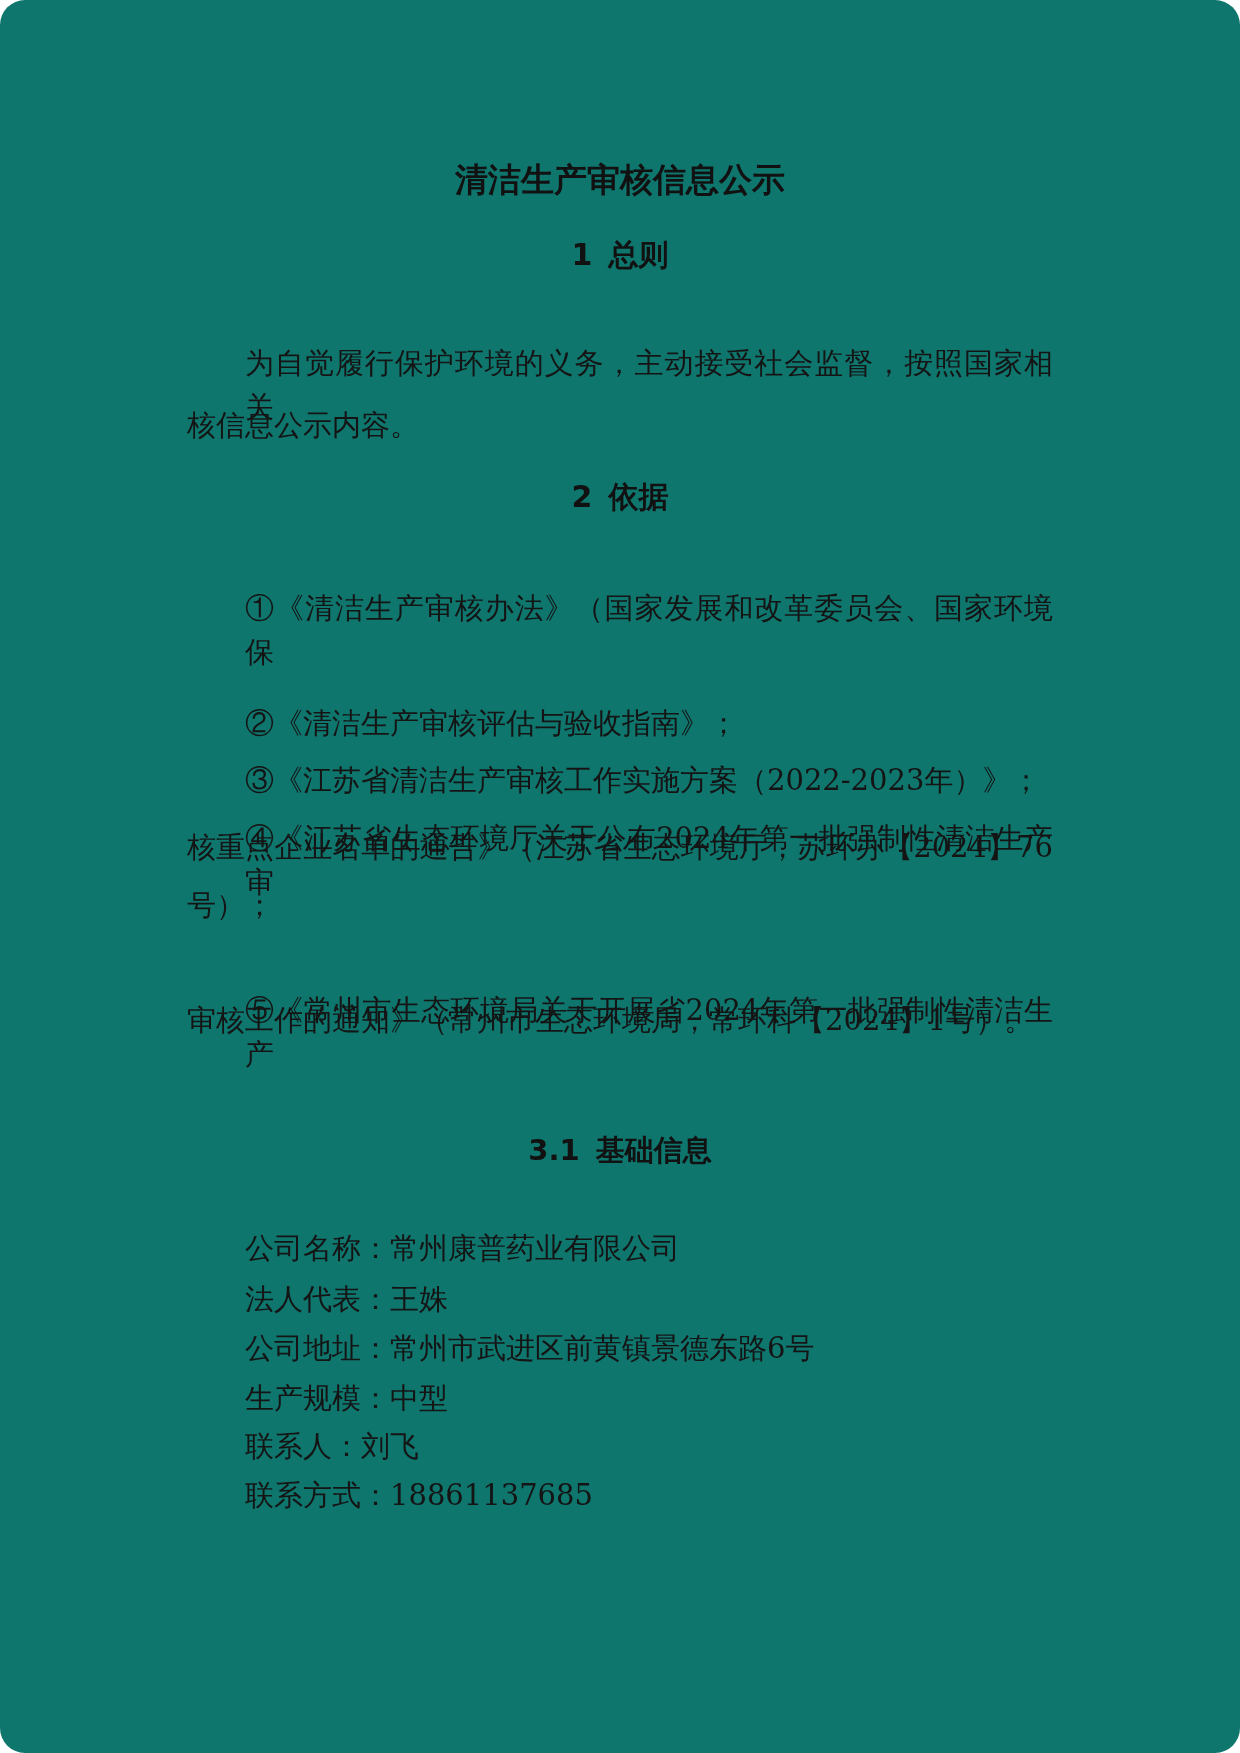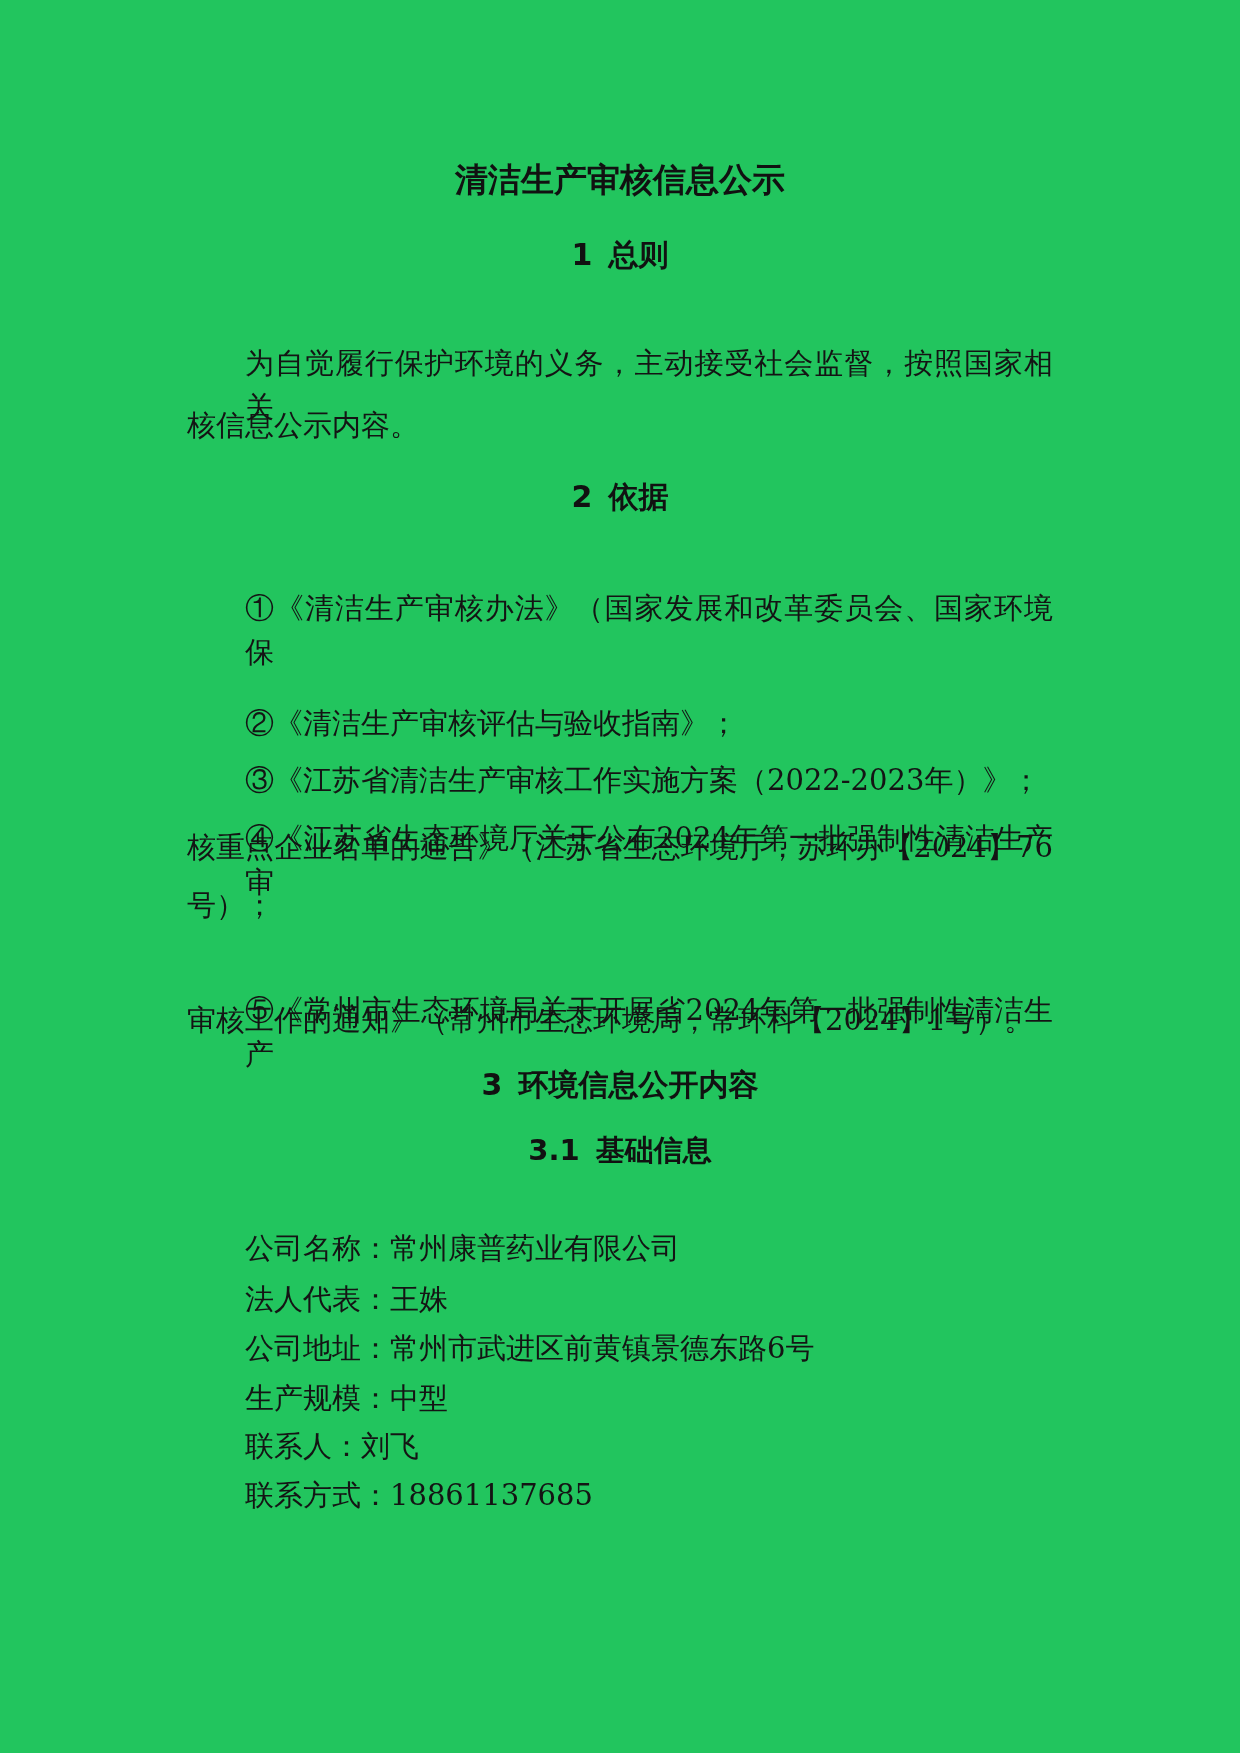--- a/index.html
+++ b/index.html
@@ -4,24 +4,25 @@
 <style>
   html, body {
     margin: 0;
     padding: 0;
     background: #ffffff;
   }
   .page {
     position: relative;
     width: 1240px;
     height: 1753px;
-    background: #22c55e;
+    background: #0f766e;
     overflow: hidden;
     font-family: "DejaVu Serif", "Liberation Serif", serif;
     color: #141414;
+    border-radius: 25px;
   }
   .line {
     position: absolute;
     left: 187px;
     width: 866px;
     height: 44px;
     line-height: 44px;
     font-size: 29px;
     white-space: nowrap;
   }
@@ -76,23 +77,20 @@
 
   <div class="line indent just" style="top:538px">①《清洁生产审核办法》（国家发展和改革委员会、国家环境保</div>
   <div class="line indent" style="top:653px">②《清洁生产审核评估与验收指南》；</div>
   <div class="line indent" style="top:710px">③《江苏省清洁生产审核工作实施方案（2022-2023年）》；</div>
   <div class="line indent just" style="top:768px">④《江苏省生态环境厅关于公布2024年第一批强制性清洁生产审</div>
   <div class="line just" style="top:825px">核重点企业名单的通告》（江苏省生态环境厅，苏环办【2024】76</div>
   <div class="line" style="top:883px">号）；</div>
   <div class="line indent just" style="top:940px">⑤《常州市生态环境局关于开展省2024年第一批强制性清洁生产</div>
   <div class="line" style="top:998px">审核工作的通知》（常州市生态环境局，常环科【2024】1号）。</div>
 
-  <div class="line heading" style="top:1063px">
-    <span class="num">3</span><span>环境信息公开内容</span>
-  </div>
 
   <div class="line heading sub-heading" style="top:1128px">
     <span class="num">3.1</span><span>基础信息</span>
   </div>
 
   <div class="line indent" style="top:1178px">
     <span>公司名称：</span><span>常州康普药业有限公司</span>
   </div>
   <div class="line indent" style="top:1229px">
     <span>法人代表：</span><span>王姝</span>

